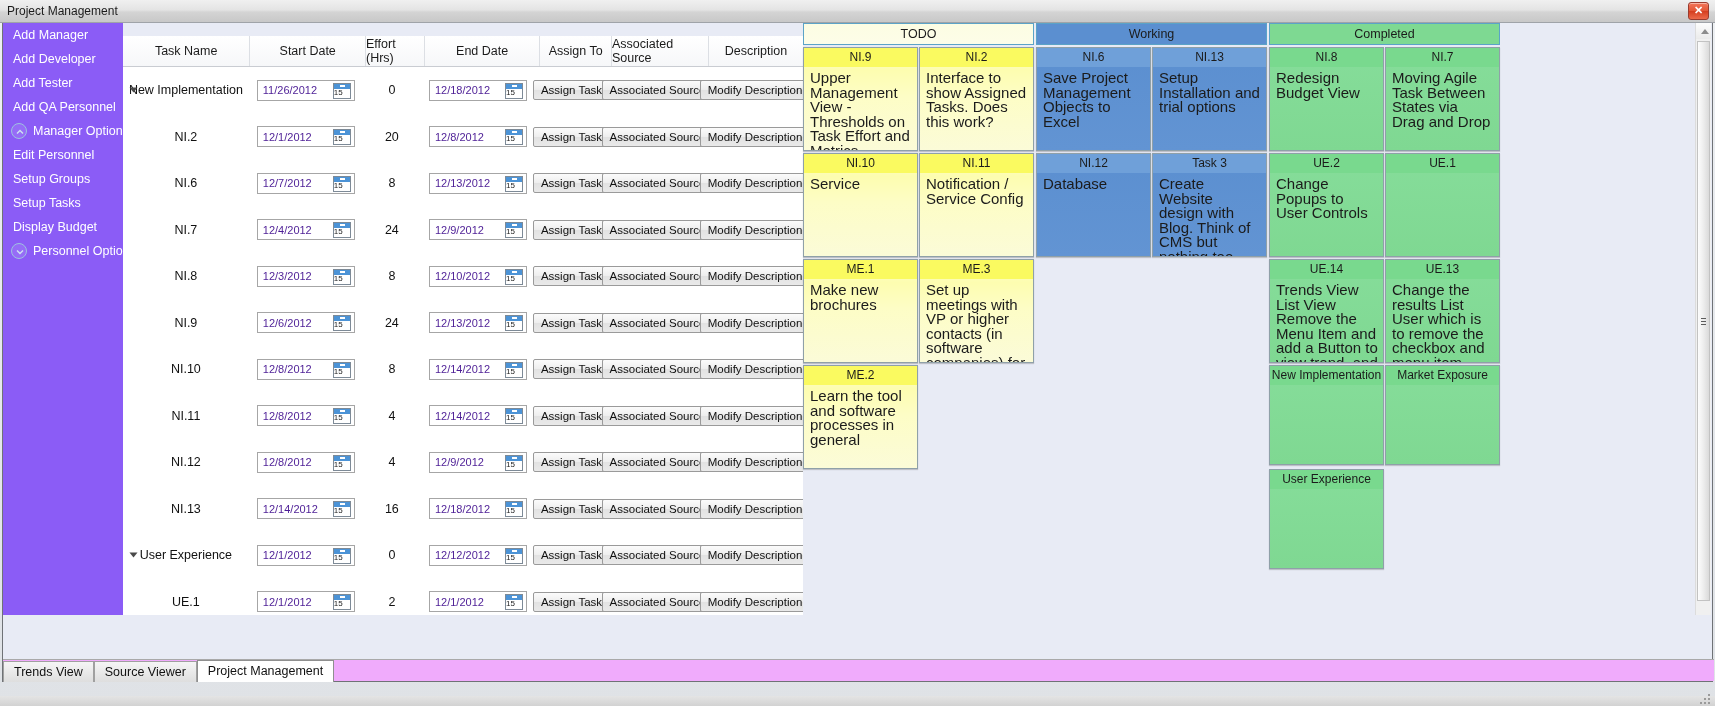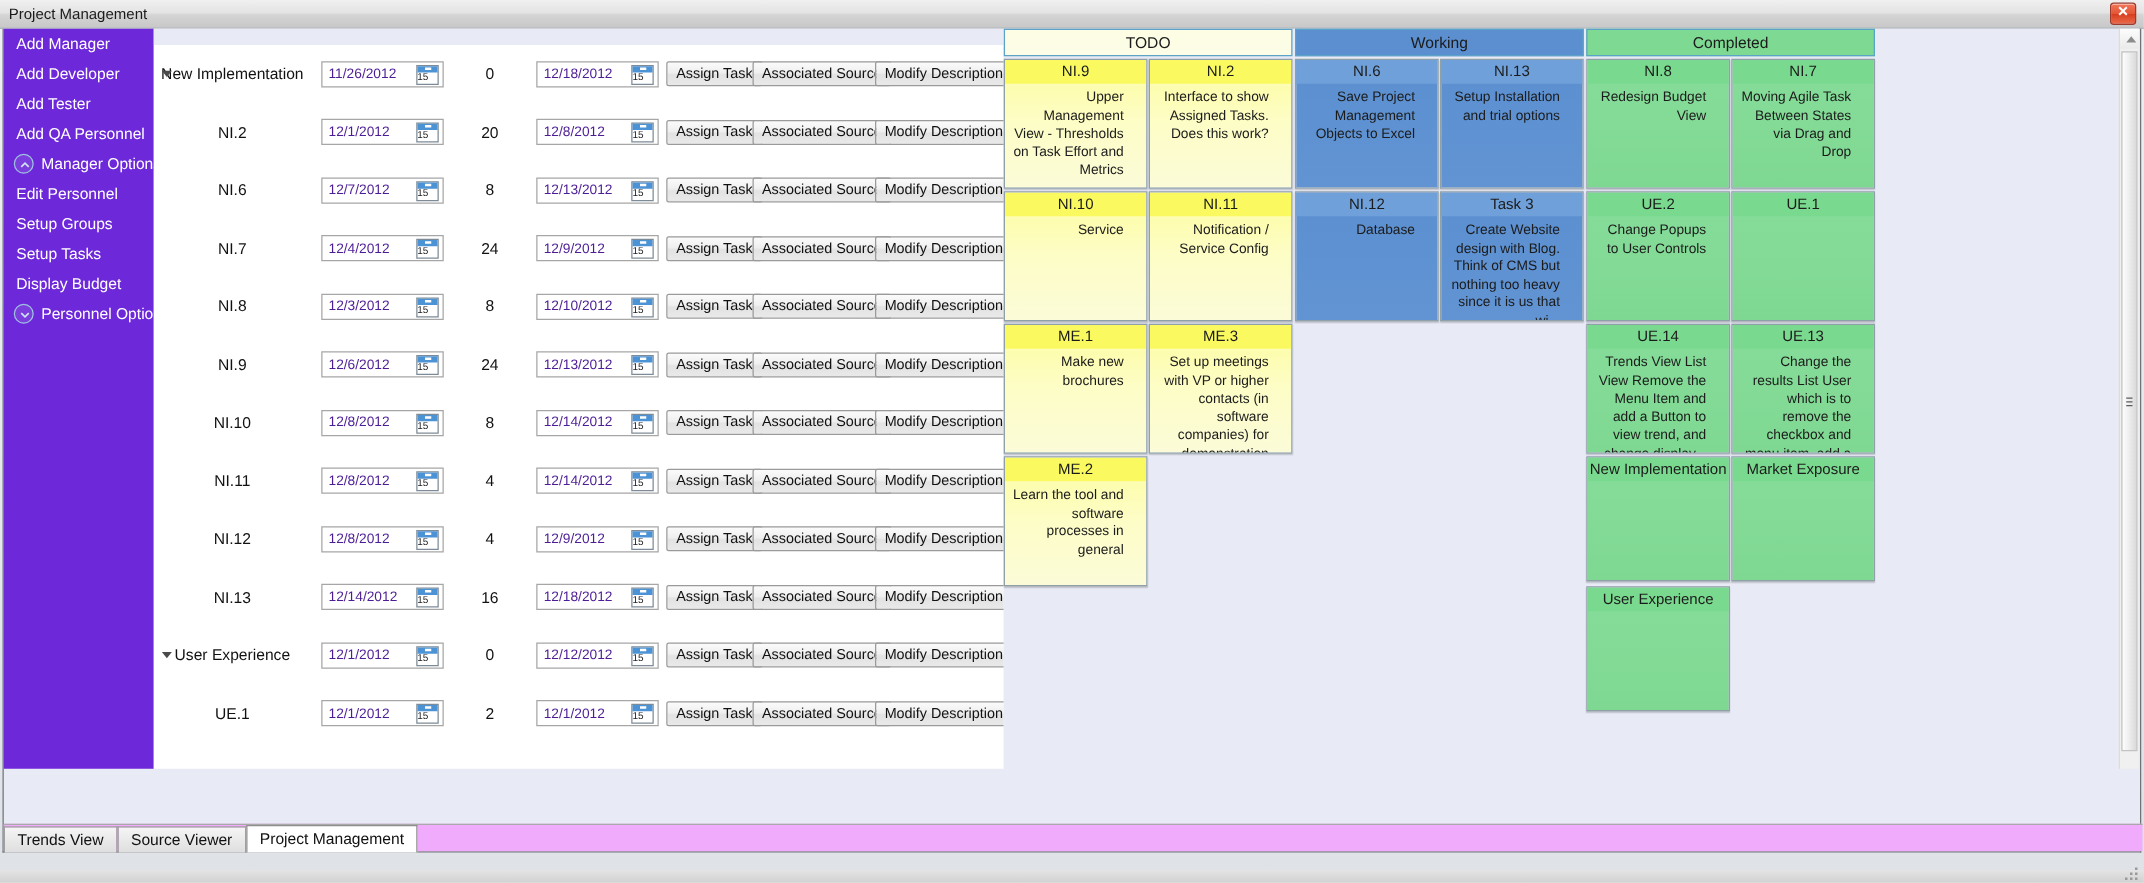--- a/index.html
+++ b/index.html
@@ -44,21 +44,21 @@
     position:absolute;left:2px;top:23px;width:1711px;height:659px;
     background:#e8ebf5;
     border:1px solid #6f7276;
     border-top:none;
     box-sizing:border-box;
   }
 
   
   .nav{
     position:absolute;left:0;top:0;width:120px;height:592px;
-    background:#6d28d9;
+    background:#8b5cf6;
     box-sizing:border-box;
   }
   .nav-item{
     position:relative;height:24px;line-height:24px;
     color:#ffffff;font-size:12.5px;padding-left:10px;
     white-space:nowrap;cursor:pointer;
   }
   .nav-item.group{padding-left:30px;}
   .nav-item .chev{
     position:absolute;left:8px;top:4px;width:16px;height:16px;
@@ -148,21 +148,21 @@
     position:absolute;box-sizing:border-box;
     border:1px solid #8fa0a8;
     box-shadow:0 1px 1px rgba(0,0,0,.18);
     overflow:hidden;
   }
   .card .card-hd{
     height:19px;line-height:18px;text-align:center;
     font-size:12px;color:#1b1b1b;
   }
   .card .card-bd{
-    padding:4px 18px 4px 6px;font-size:11px;line-height:14.5px;color:#1b1b1b;text-align:right;
+    padding:4px 5px 4px 6px;font-size:15px;line-height:14.5px;color:#1b1b1b;
   }
   .card.todo{background:linear-gradient(to bottom,#fdfdd7 0%,#fdfdb0 22%,#fdfdc6 48%,#fbfbd8 100%);}
   .card.todo .card-hd{background:#fafa60;}
   .card.work{background:linear-gradient(to bottom,#5b8fd0,#6294d3);}
   .card.work .card-hd{background:#6fa0d9;}
   .card.done{background:linear-gradient(to bottom,#86dd9a,#7fd892);}
   .card.done .card-hd{background:#79d98e;}
 
   
   .vscroll{
@@ -241,20 +241,29 @@
         <div class="nav-item"><span>Display Budget</span></div>
         <div class="nav-item group"><span class="chev">
             <svg width="12" height="12" viewBox="0 0 12 12">
               <path d="M3 4.5 L6 7.5 L9 4.5" stroke="#cfe2f2" stroke-width="1.4" fill="none"></path>
             </svg>
           </span><span>Personnel Options</span></div>
       </div>
 
     <div class="grid">
       <div class="grid-topstrip"></div>
+      <div class="grid-head">
+        <div class="hc c-name">Task Name</div>
+        <div class="hc c-start">Start Date</div>
+        <div class="hc c-eff">Effort (Hrs)</div>
+        <div class="hc c-end">End Date</div>
+        <div class="hc c-assign">Assign To</div>
+        <div class="hc c-src">Associated Source</div>
+        <div class="hc c-desc">Description</div>
+      </div>
       <div id="grid-rows">
           <div class="grid-row">
             <div class="cell name c-name">
               <span class="tri"></span>
               <span>New Implementation</span>
             </div>
             <div class="cell c-start">
               <div class="datebox">
                 <span class="dtxt">11/26/2012</span>
                 <span class="cal-ico">

